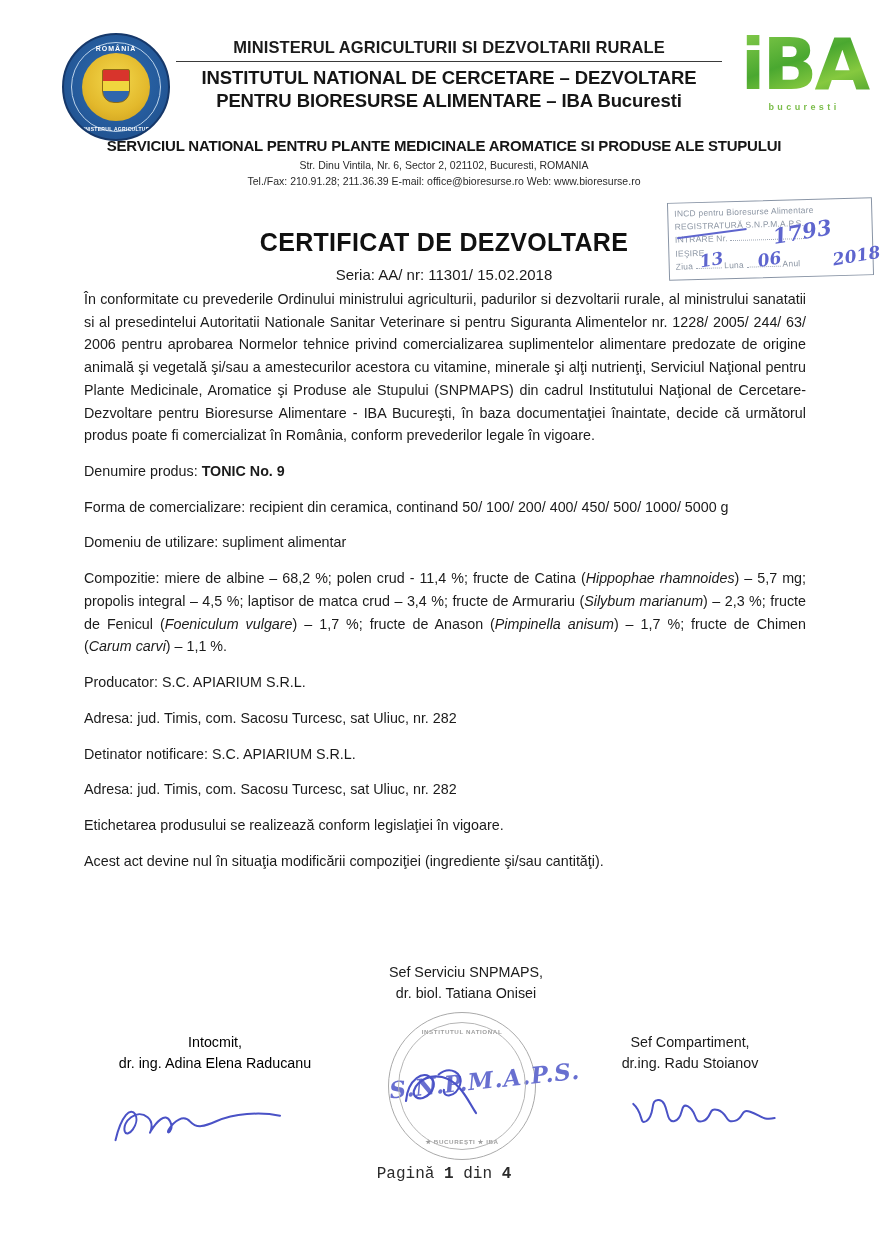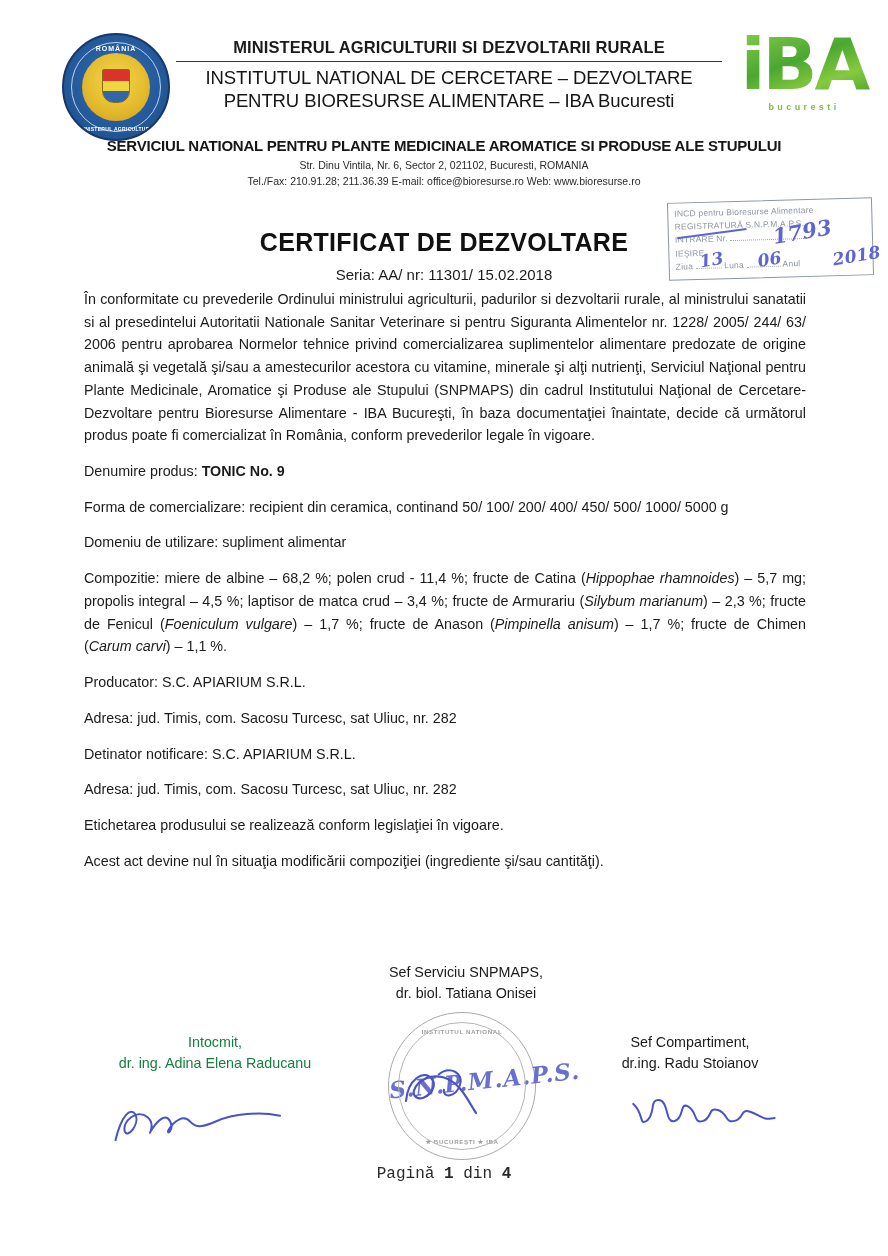--- a/index.html
+++ b/index.html
@@ -51,21 +51,21 @@
   .header-text {
     position: absolute; left: 176px; top: 38px; width: 546px;
     text-align: center;
   }
   .h-line1 {
     font-size: 16.5px; font-weight: bold; letter-spacing: .1px;
     color: #1b1b1b; white-space: nowrap;
   }
   .h-rule { border-bottom: 1.4px solid #3a3a3a; margin: 4px 0 5px; }
   .h-line2, .h-line3 {
-    font-size: 18.5px; font-weight: normal; letter-spacing: -.1px;
+    font-size: 18.5px; font-weight: bold; letter-spacing: -.1px;
     color: #161616; white-space: nowrap; line-height: 1.22;
   }
 
   .logo {
     position: absolute; right: 8px; top: 28px;
     width: 152px; height: 108px;
   }
   .logo .mark {
     font-family: "DejaVu Sans", sans-serif;
     font-size: 72px; font-weight: bold; line-height: 1;
@@ -140,21 +140,21 @@
   .gap-sm { margin-bottom: 13px; }
 
   
   .sig-area { position: absolute; left: 0; right: 0; top: 962px; height: 210px; }
   .sig-center {
     position: absolute; left: 0; right: 0; top: 0;
     text-align: center; font-size: 14.3px; line-height: 1.5; color: #1b1b1b; padding-left: 44px;
   }
   .sig-left {
     position: absolute; left: 60px; top: 70px; width: 310px;
-    text-align: center; font-size: 14.3px; line-height: 1.5; color: #15803d;
+    text-align: center; font-size: 14.3px; line-height: 1.5; color: #000000;
   }
   .sig-right {
     position: absolute; right: 48px; top: 70px; width: 300px;
     text-align: center; font-size: 14.3px; line-height: 1.5; color: #1b1b1b;
   }
 
   .round-stamp {
     position: absolute; left: 388px; top: 1012px;
     width: 148px; height: 148px; border-radius: 50%;
     border: 1.6px solid #9a9a9a;

